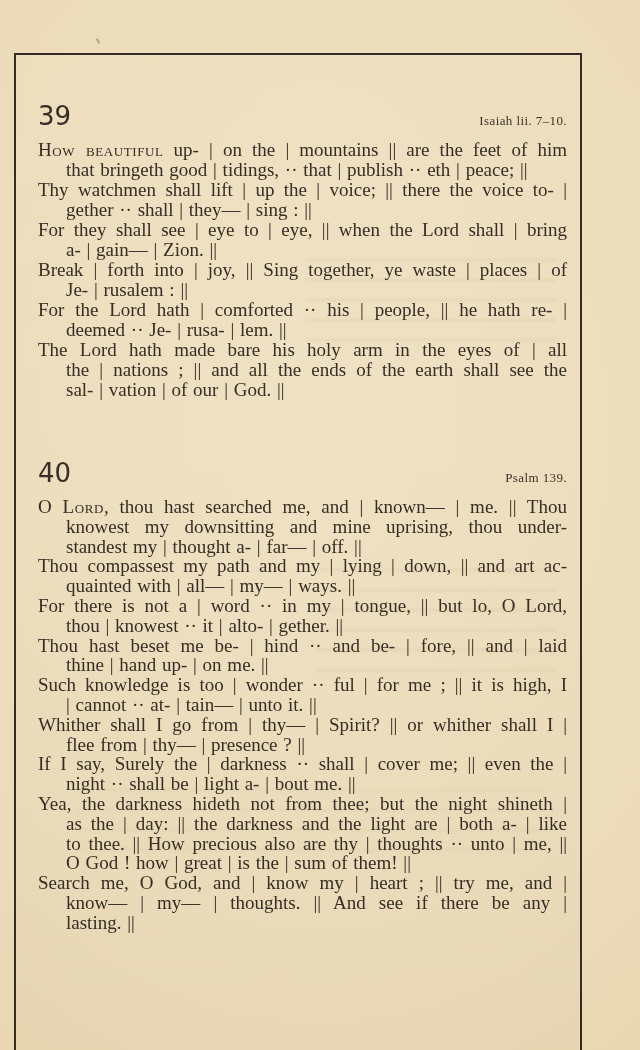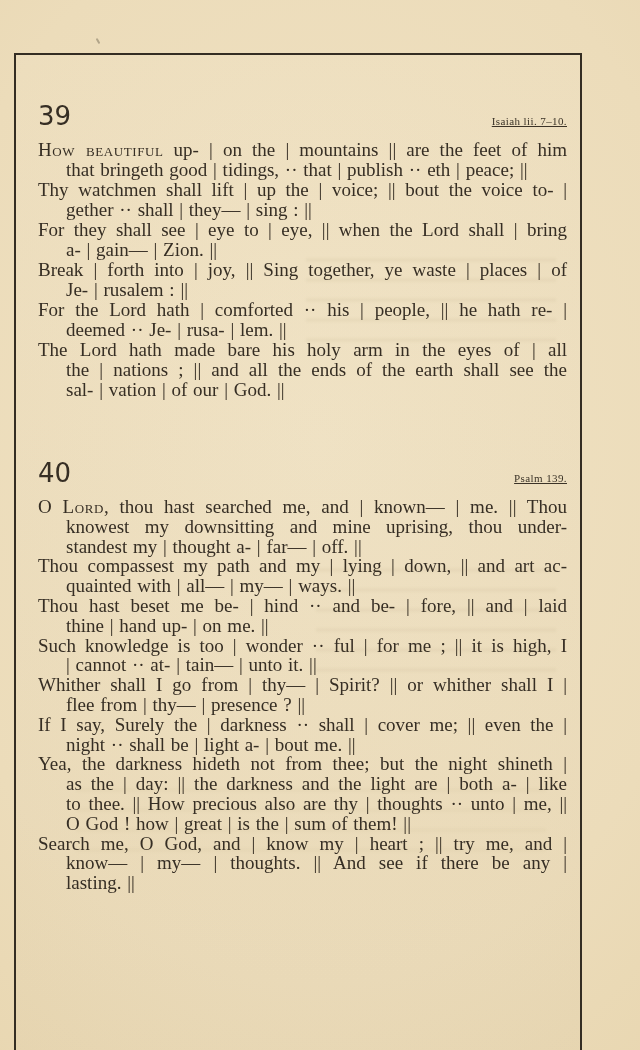--- a/index.html
+++ b/index.html
@@ -26,21 +26,21 @@
   #sec40{top:403px;}
   .sec-head{
     display:flex;justify-content:space-between;align-items:baseline;
     height:32px;margin-bottom:7px;
   }
   .sec-num{
     font-family:"DejaVu Sans",sans-serif;
     font-size:26px;line-height:30px;color:var(--ink,#362e24);
   }
   .sec-ref{
-    font-size:11px;letter-spacing:.4px;color:#3b3327;text-decoration:underline;
+    font-size:13px;letter-spacing:.4px;color:#3b3327;
   }
   .line{
     line-height:20px;text-align:justify;text-justify:inter-word;
     word-spacing:1px;
   }
   #sec40 .line{line-height:19.8px;}
   .line.j{text-align-last:justify;}
   .line.cont{padding-left:28px;}
   .sc{font-variant:small-caps;letter-spacing:.6px;}
   .footer{position:absolute;left:0;right:0;bottom:2px;height:16px;font-size:13px;color:#3b3327;}
@@ -64,21 +64,21 @@
       <div class="sec-head">
         <span class="sec-num">39</span>
         <span class="sec-ref">Isaiah lii. 7–10.</span>
       </div>
       <div class="verses">
           <div class="verse">
             <div class="line j"><span class="sc">How beautiful</span> up- | on the | mountains || are the feet of him</div>
             <div class="line cont">that bringeth good | tidings, ·· that | publish ·· eth | peace; ||</div>
           </div>
           <div class="verse">
-            <div class="line j">Thy watchmen shall lift | up the | voice; || bout the voice to- |</div>
+            <div class="line j">Thy watchmen shall lift | up the | voice; || there the voice to- |</div>
             <div class="line cont">gether ·· shall | they— | sing : ||</div>
           </div>
           <div class="verse">
             <div class="line j">For they shall see | eye to | eye, || when the Lord shall | bring</div>
             <div class="line cont">a- | gain— | Zion. ||</div>
           </div>
           <div class="verse">
             <div class="line j">Break | forth into | joy, || Sing together, ye waste | places | of</div>
             <div class="line cont">Je- | rusalem : ||</div>
           </div>
@@ -101,20 +101,24 @@
       </div>
       <div class="verses">
           <div class="verse">
             <div class="line j">O <span class="sc">Lord</span>, thou hast searched me, and | known— | me. || Thou</div>
             <div class="line cont j">knowest my downsitting and mine uprising, thou under-</div>
             <div class="line cont">standest my | thought a- | far— | off. ||</div>
           </div>
           <div class="verse">
             <div class="line j">Thou compassest my path and my | lying | down, || and art ac-</div>
             <div class="line cont">quainted with | all— | my— | ways. ||</div>
+          </div>
+          <div class="verse">
+            <div class="line j">For there is not a | word ·· in my | tongue, || but lo, O Lord,</div>
+            <div class="line cont">thou | knowest ·· it | alto- | gether. ||</div>
           </div>
           <div class="verse">
             <div class="line j">Thou hast beset me be- | hind ·· and be- | fore, || and | laid</div>
             <div class="line cont">thine | hand up- | on me. ||</div>
           </div>
           <div class="verse">
             <div class="line j">Such knowledge is too | wonder ·· ful | for me ; || it is high, I</div>
             <div class="line cont">| cannot ·· at- | tain— | unto it. ||</div>
           </div>
           <div class="verse">

